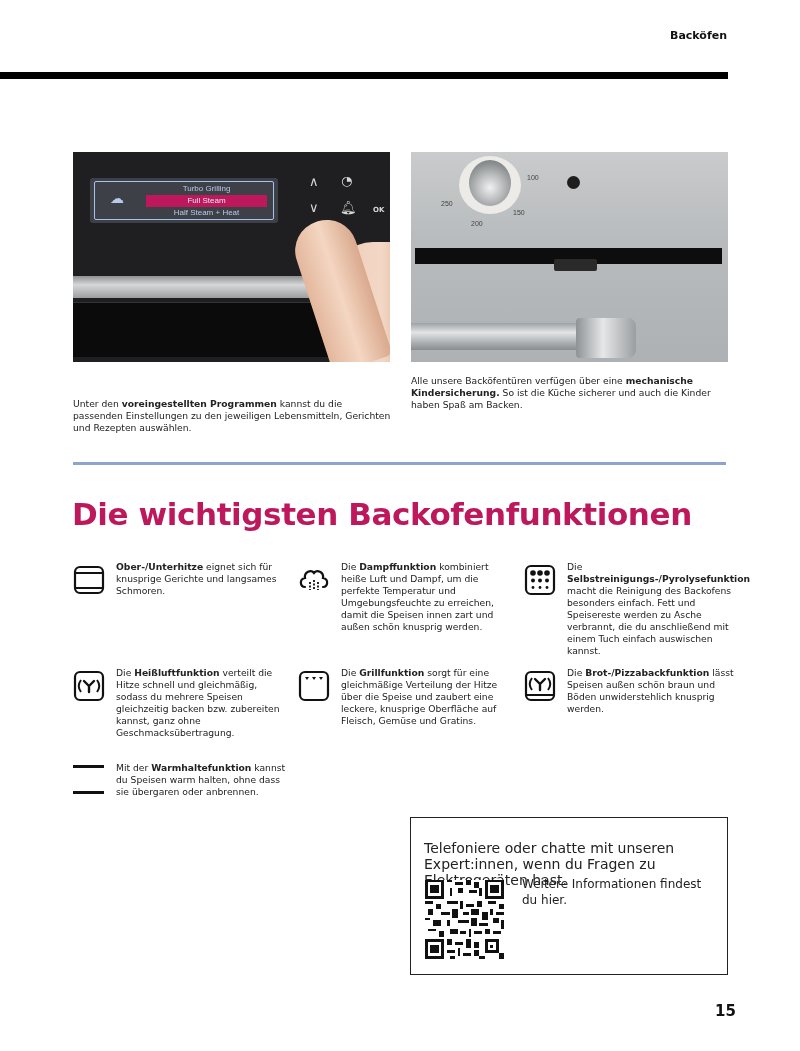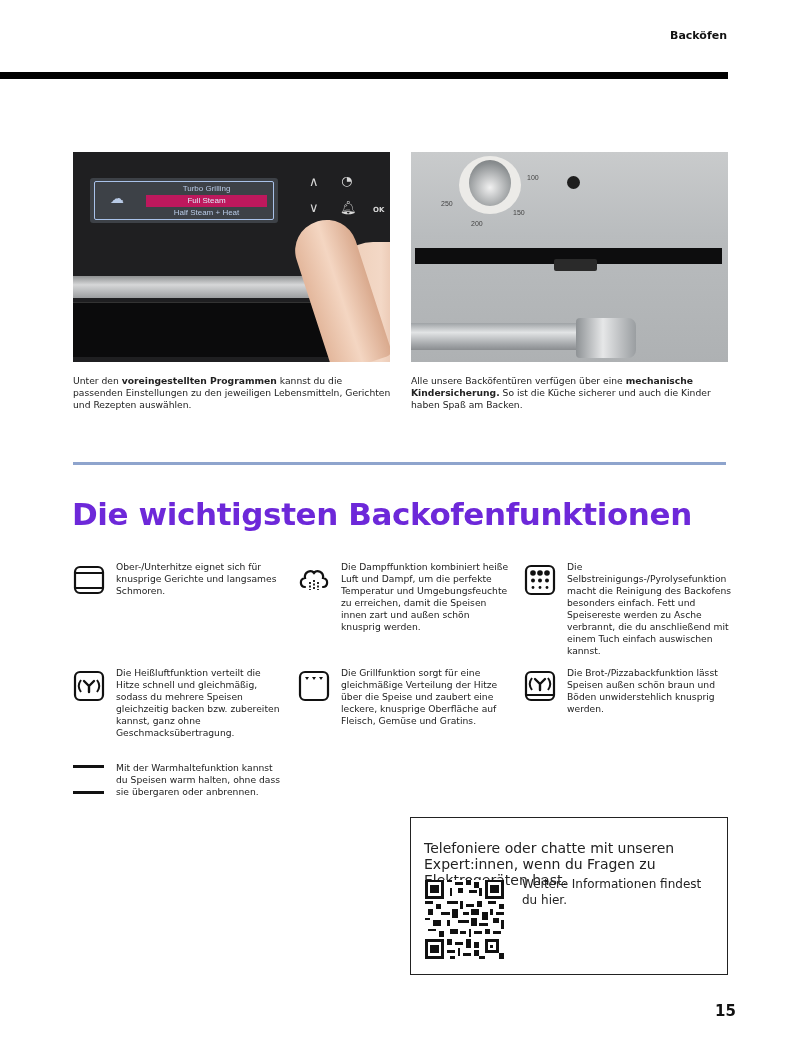--- a/index.html
+++ b/index.html
@@ -32,26 +32,26 @@
   .dot-btn { position: absolute; left: 156px; top: 24px; width: 13px; height: 13px; border-radius: 50%; background: #1e1e1e; }
   .slot { position: absolute; left: 4px; top: 96px; width: 307px; height: 16px; background: #0d0d0e; }
   .latch { position: absolute; left: 143px; top: 107px; width: 43px; height: 12px; background: #2a2a2a; border-radius: 2px; }
   .handle { position: absolute; left: 0; top: 171px; width: 200px; height: 27px; background: linear-gradient(180deg,#9ea2a5,#e2e4e5 35%,#a3a6a9 80%,#8a8d90); }
   .handle-cap { position: absolute; left: 165px; top: 166px; width: 60px; height: 40px; background: linear-gradient(90deg,#8e9295,#e6e7e8 45%,#9a9ea1); border-radius: 4px 8px 8px 4px; }
 
   .caption { position: absolute; top: 375px; width: 320px; font-size: 9.2px; line-height: 12.2px; color: #222; }
   .caption b { font-weight: bold; }
 
   .blue-rule { position: absolute; left: 73px; top: 462px; width: 653px; height: 3px; background: #8ea4cd; }
-  .section-title { position: absolute; left: 72px; top: 496px; font-size: 31px; font-weight: bold; color: #6d28d9; letter-spacing: -0.4px; font-family: "DejaVu Sans", sans-serif; }
+  .section-title { position: absolute; left: 72px; top: 496px; font-size: 31px; font-weight: bold; color: #be185d; letter-spacing: -0.4px; font-family: "DejaVu Sans", sans-serif; }
 
   .feature { position: absolute; width: 215px; }
   .feature .icon { position: absolute; left: 0; top: 3px; width: 32px; height: 32px; }
   .feature .text { position: absolute; left: 43px; top: 0; width: 170px; font-size: 9.2px; line-height: 12px; color: #222; }
-  .feature .text b { font-weight: normal; }
+  .feature .text b { font-weight: bold; }
 
   .info-box { position: absolute; left: 410px; top: 817px; width: 318px; height: 158px; border: 1.5px solid #222; }
   .info-text { position: absolute; left: 13px; top: 22px; font-size: 14px; line-height: 16px; color: #222; width: 300px; }
   .qr { position: absolute; left: 14px; top: 60px; width: 79px; height: 82px; }
   .info-more { position: absolute; left: 111px; top: 59px; font-size: 12px; line-height: 15.5px; color: #222; width: 180px; }
 
   .page-number { position: absolute; left: 715px; top: 1002px; font-size: 15px; font-weight: bold; color: #111; }
 </style>
 </head>
 <body>
@@ -85,21 +85,21 @@
   <span class="dial-label" style="left:102px; top:57px;">150</span>
   <span class="dial-label" style="left:60px; top:68px;">200</span>
   <span class="dial-label" style="left:30px; top:48px;">250</span>
   <div class="dot-btn"></div>
   <div class="slot"></div>
   <div class="latch"></div>
   <div class="handle"></div>
   <div class="handle-cap"></div>
 </div>
 
-<p class="caption" style="left:73px;">
+<p class="caption" style="left:73px;margin-top:23px;">
   <span>Unter den </span><b>voreingestellten Programmen</b><span> kannst du die passenden Einstellungen zu den jeweiligen Lebensmitteln, Gerichten und Rezepten auswählen.</span>
 </p>
 <p class="caption" style="left:411px;">
   <span>Alle unsere Backöfentüren verfügen über eine </span><b>mechanische Kindersicherung.</b><span> So ist die Küche sicherer und auch die Kinder haben Spaß am Backen.</span>
 </p>
 
 <div class="blue-rule"></div>
 <h1 class="section-title">Die wichtigsten Backofenfunktionen</h1>
 
 <div class="feature" style="left:73px; top:561px;">

